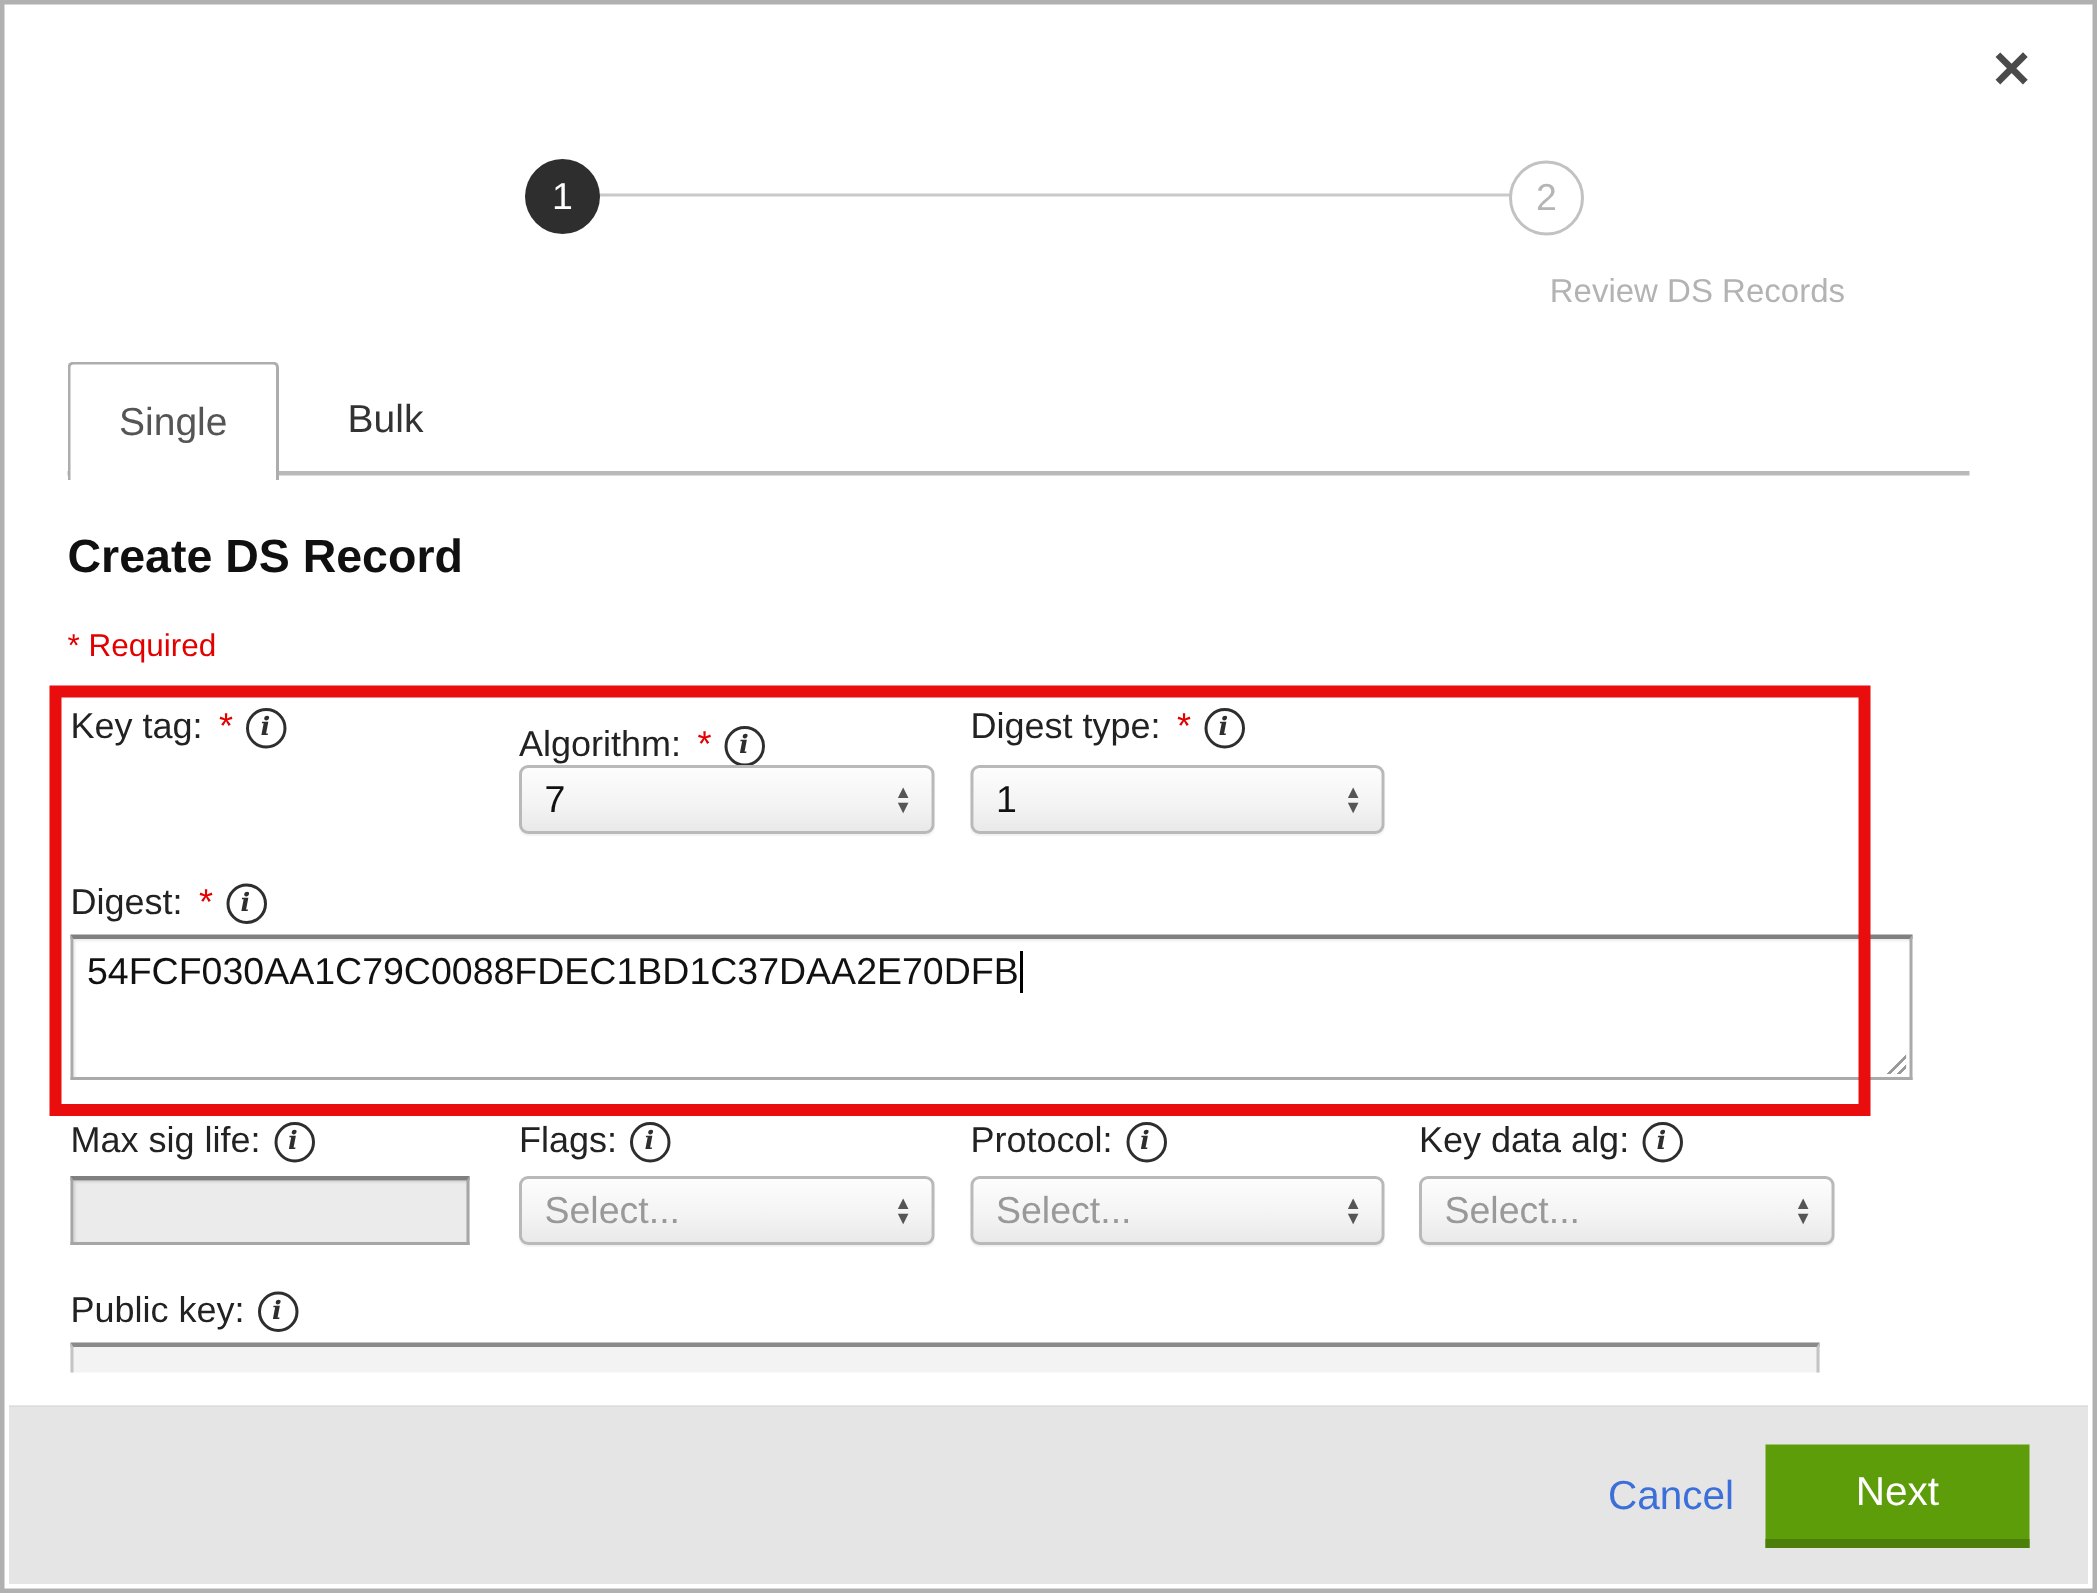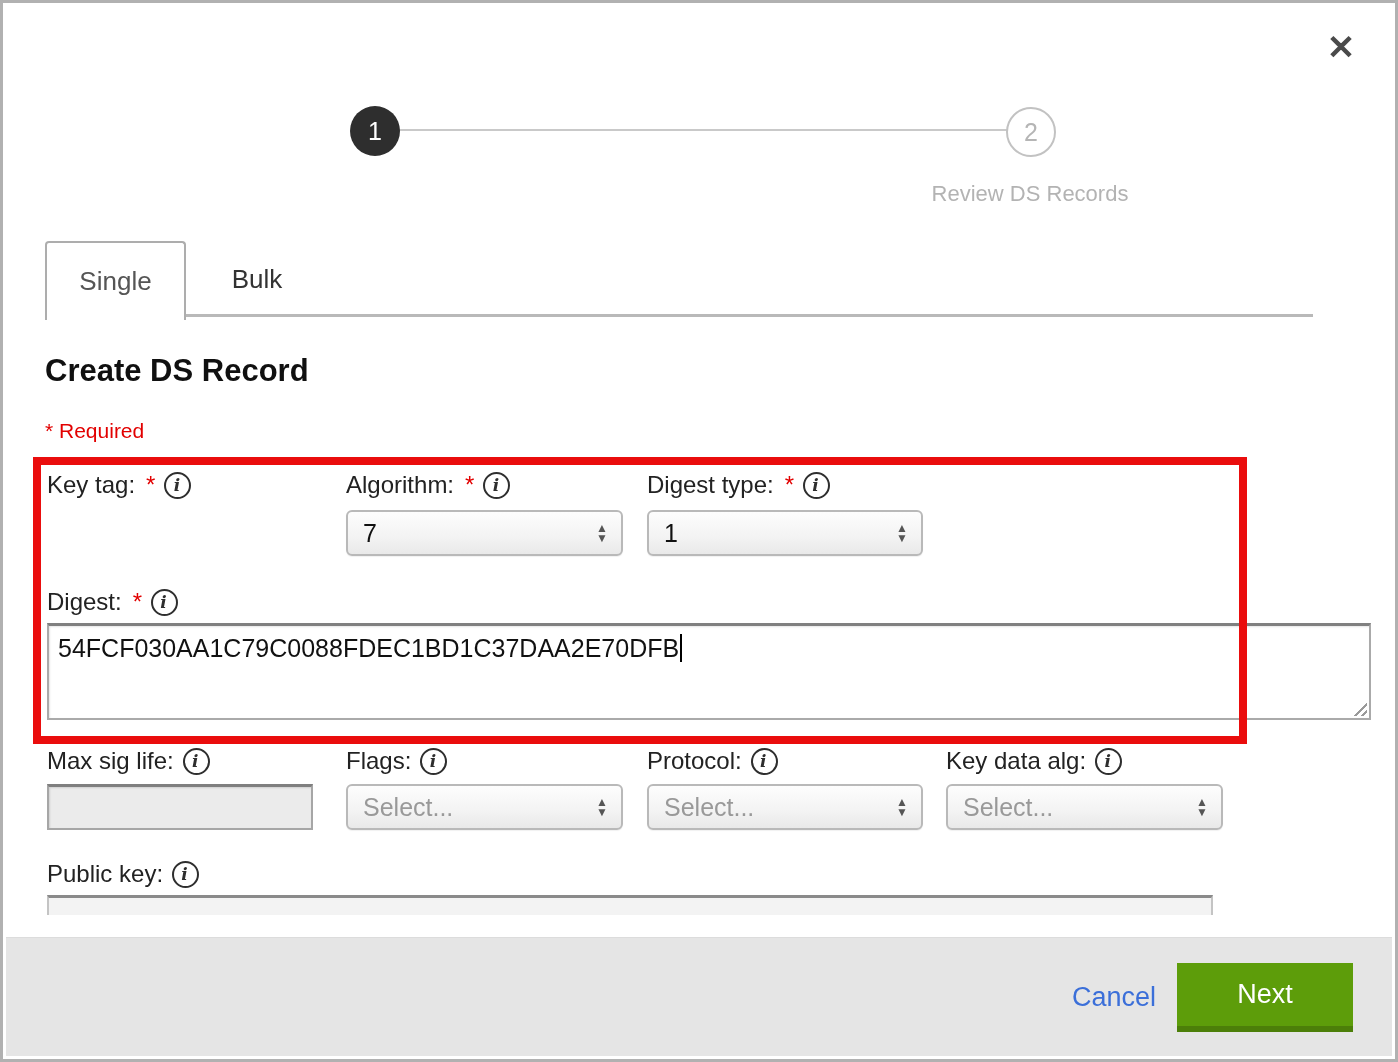--- a/index.html
+++ b/index.html
@@ -29,21 +29,21 @@
     display: flex; align-items: center; justify-content: center;
     font-size: 25px;
   }
   .step-circle.active { left: 347px; top: 103px; background: #2e2e2e; color: #fff; }
   .step-circle.inactive { left: 1003px; top: 104px; background: #fff; border: 2px solid #c2c2c2; color: #b5b5b5; }
   .step-label {
     position: absolute; top: 178px; width: 400px; text-align: center;
     font-size: 22px; color: #b3b3b3;
   }
   .step-label.l1 { left: 172px; }
-  .step-label.l2 { left: 827px; }
+  .step-label.l2 { left: 827px; text-align: right; }
 
   
   .tabstrip {
     position: absolute; left: 42px; top: 238px; width: 1268px; height: 76px;
     border-bottom: 3px solid #b9b9b9;
     display: flex;
   }
   .tab {
     width: 141px; height: 76px;
     display: flex; align-items: center; justify-content: center;
@@ -106,21 +106,21 @@
     cursor: pointer;
   }
   .select-box.placeholder { color: #999; }
   .select-arrows {
     position: absolute; right: 13px; top: 50%; transform: translateY(-50%);
     display: flex; flex-direction: column; align-items: center;
     font-size: 12px; color: #555; line-height: 10px; letter-spacing: 0;
   }
 
   .digest-area {
-    position: absolute; left: 44px; top: 620px; width: 1324px; height: 97px;
+    position: absolute; left: 44px; top: 620px; width: 1228px; height: 97px;
     background: #fff;
     border: 2px solid #aaa; border-top: 3px solid #808080;
     box-shadow: inset 1px 1px 2px rgba(0,0,0,0.10);
     font-size: 25px; color: #111; padding: 8px 9px;
     cursor: text;
   }
   .text-cursor {
     display: inline-block; width: 2px; height: 28px; background: #000;
     vertical-align: text-bottom; margin-left: 1px;
   }
@@ -147,21 +147,21 @@
   .btn {
     width: 176px; height: 69px; border: none;
     font-family: "Liberation Sans", sans-serif; font-size: 27px; cursor: pointer;
     display: flex; align-items: center; justify-content: center;
   }
   .btn-back { background: #cfdcba; color: #f7f9f2; }
   .btn-next { background: #5d9d0a; border-bottom: 6px solid #4c7f09; color: #fff; }
 
   
   .lbl-keytag   { left: 44px;  top: 468px; }
-  .lbl-algo     { left: 343px; top: 468px; align-items: center; }
+  .lbl-algo     { left: 343px; top: 480px; align-items: center; }
   .lbl-digtype  { left: 644px; top: 468px; }
   .lbl-digest   { left: 44px;  top: 585px; }
   .lbl-maxsig   { left: 44px;  top: 744px; }
   .lbl-flags    { left: 343px; top: 744px; }
   .lbl-proto    { left: 644px; top: 744px; }
   .lbl-keyalg   { left: 943px; top: 744px; }
   .lbl-pubkey   { left: 44px;  top: 857px; }
 
   .fld-keytag   { left: 44px;  top: 507px; width: 266px; }
   .fld-algo     { left: 343px; top: 507px; width: 277px; }

